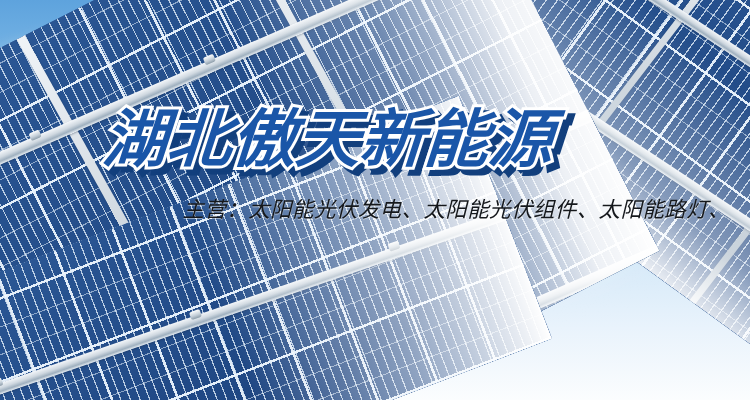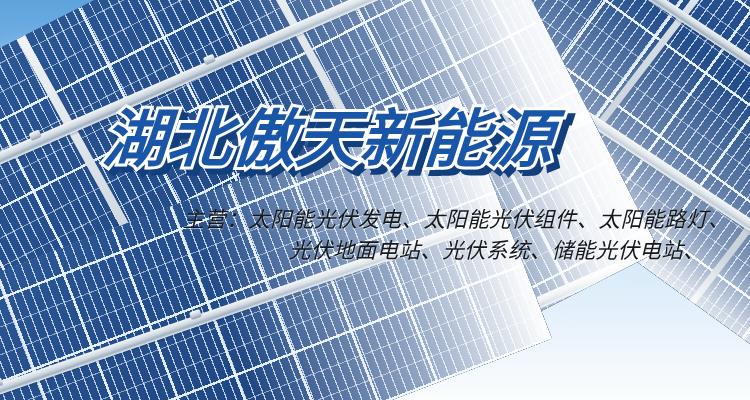--- a/index.html
+++ b/index.html
@@ -166,21 +166,21 @@
     paint-order:stroke fill;
   }
   #title-fill{
     color:#1a56a8;
     -webkit-text-stroke:0;
   }
 
   
   #subtitle-block{
     position:absolute;
-    left:150px;top:204px;width:580px;
+    left:150px;top:194px;width:580px;
     text-align:right;
     pointer-events:none;
   }
   .subtitle-line{
     font-family:"DejaVu Sans","Liberation Sans",sans-serif;
     font-size:21.5px;
     font-style:italic;
     font-weight:400;
     line-height:31px;
     color:#15181c;
@@ -254,17 +254,16 @@
   </div>
 
   <div id="headline-block">
 
     <div class="title-layer" id="title-shadow">湖北傲天新能源</div>
     <div class="title-layer" id="title-outline">湖北傲天新能源</div>
     <div class="title-layer" id="title-fill">湖北傲天新能源</div>
 
     <div id="subtitle-block">
       <div class="subtitle-line" id="subtitle-line-0">主营：太阳能光伏发电、太阳能光伏组件、太阳能路灯、</div>
-      <div class="subtitle-line" id="subtitle-line-1">光伏地面电站、光伏系统、储能光伏电站、</div>
     </div>
   </div>
 
 </div>
 
 </body></html>

